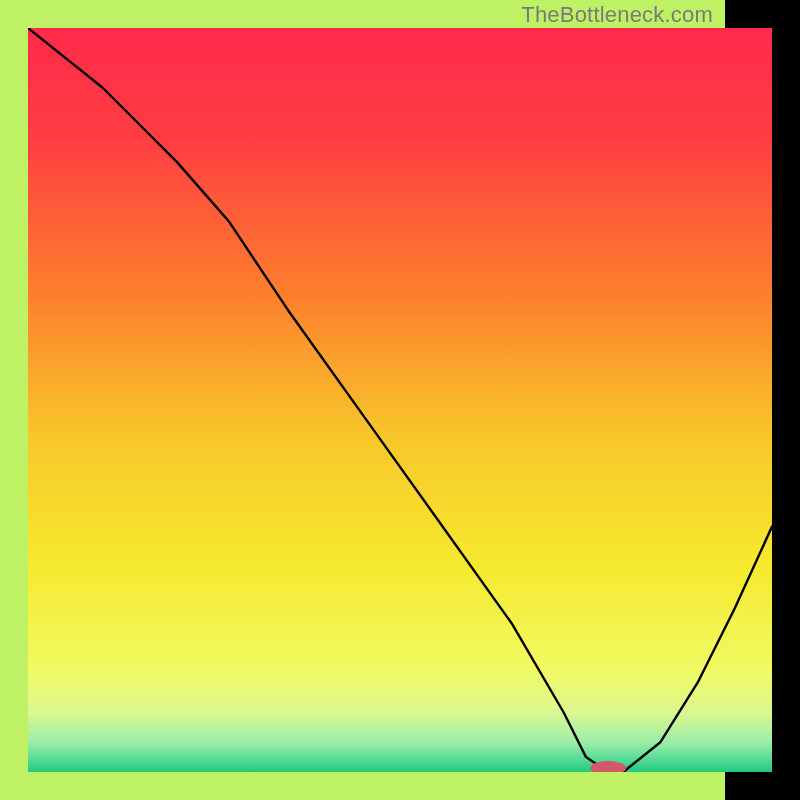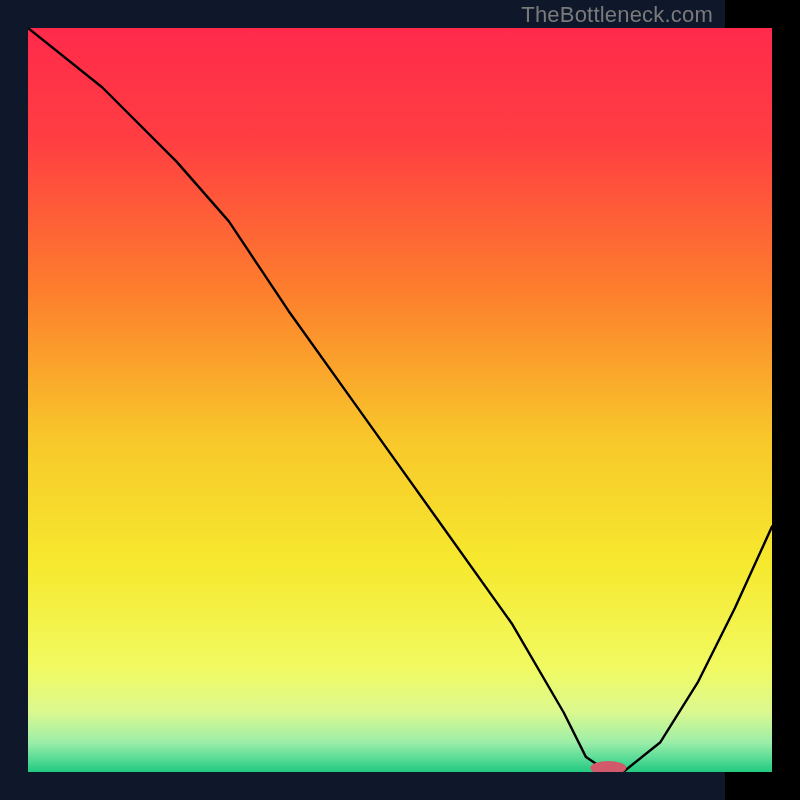--- a/index.html
+++ b/index.html
@@ -8,21 +8,21 @@
     width: 800px;
     height: 800px;
     background: #000;
     overflow: hidden;
     font-family: Arial, Helvetica, sans-serif;
   }
   .frame {
     position: relative;
     width: 725px;
     height: 800px;
-    background: #0f172a;
+    background: #bef264;
   }
   .watermark {
     position: absolute;
     top: 2px;
     right: 12px;
     color: #7a7a7a;
     font-size: 22px;
     font-weight: 500;
     letter-spacing: 0.2px;
     user-select: none;

